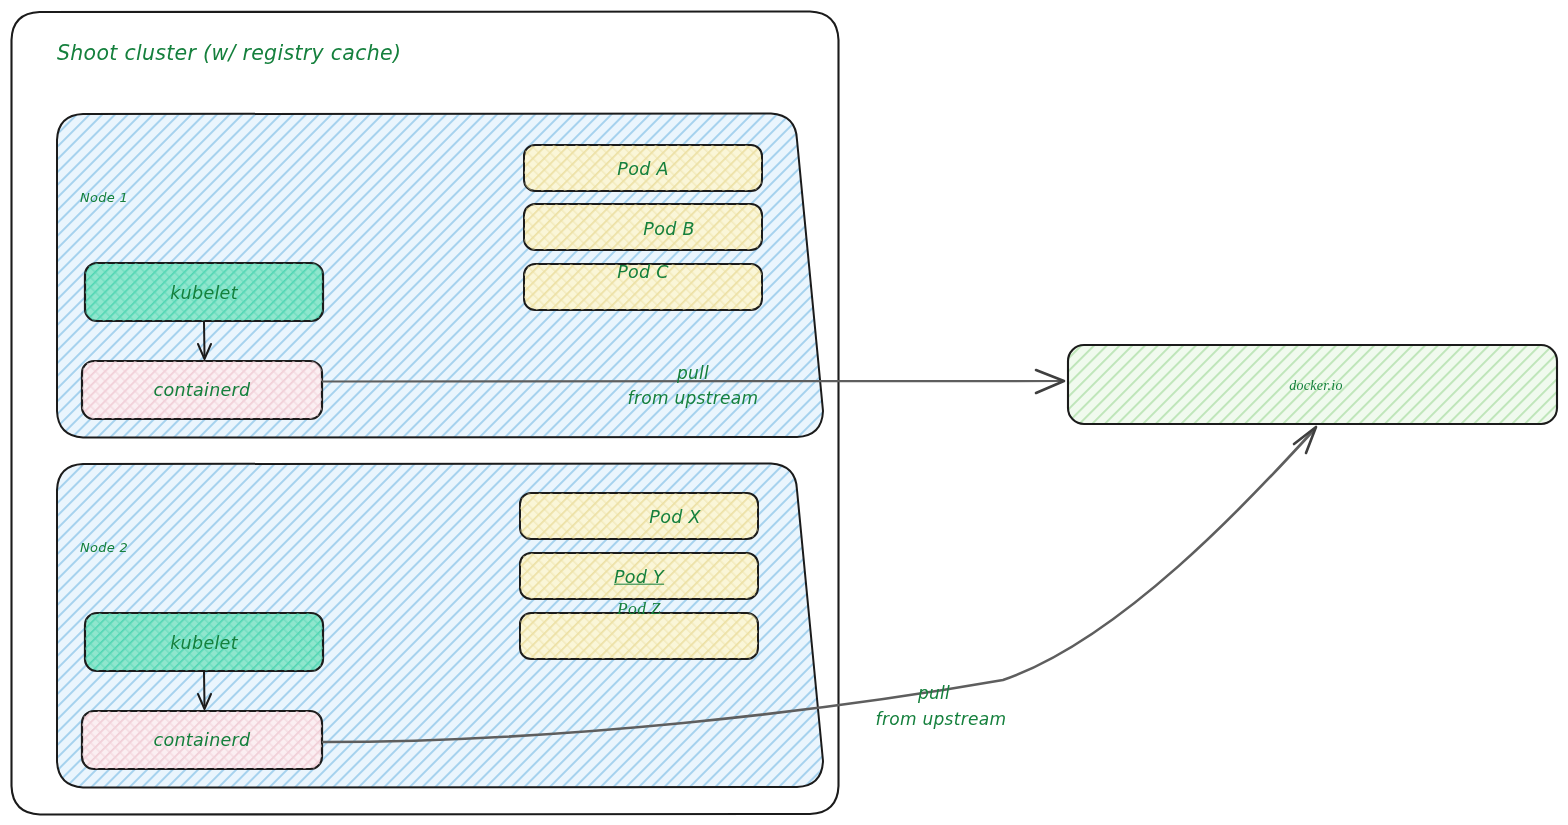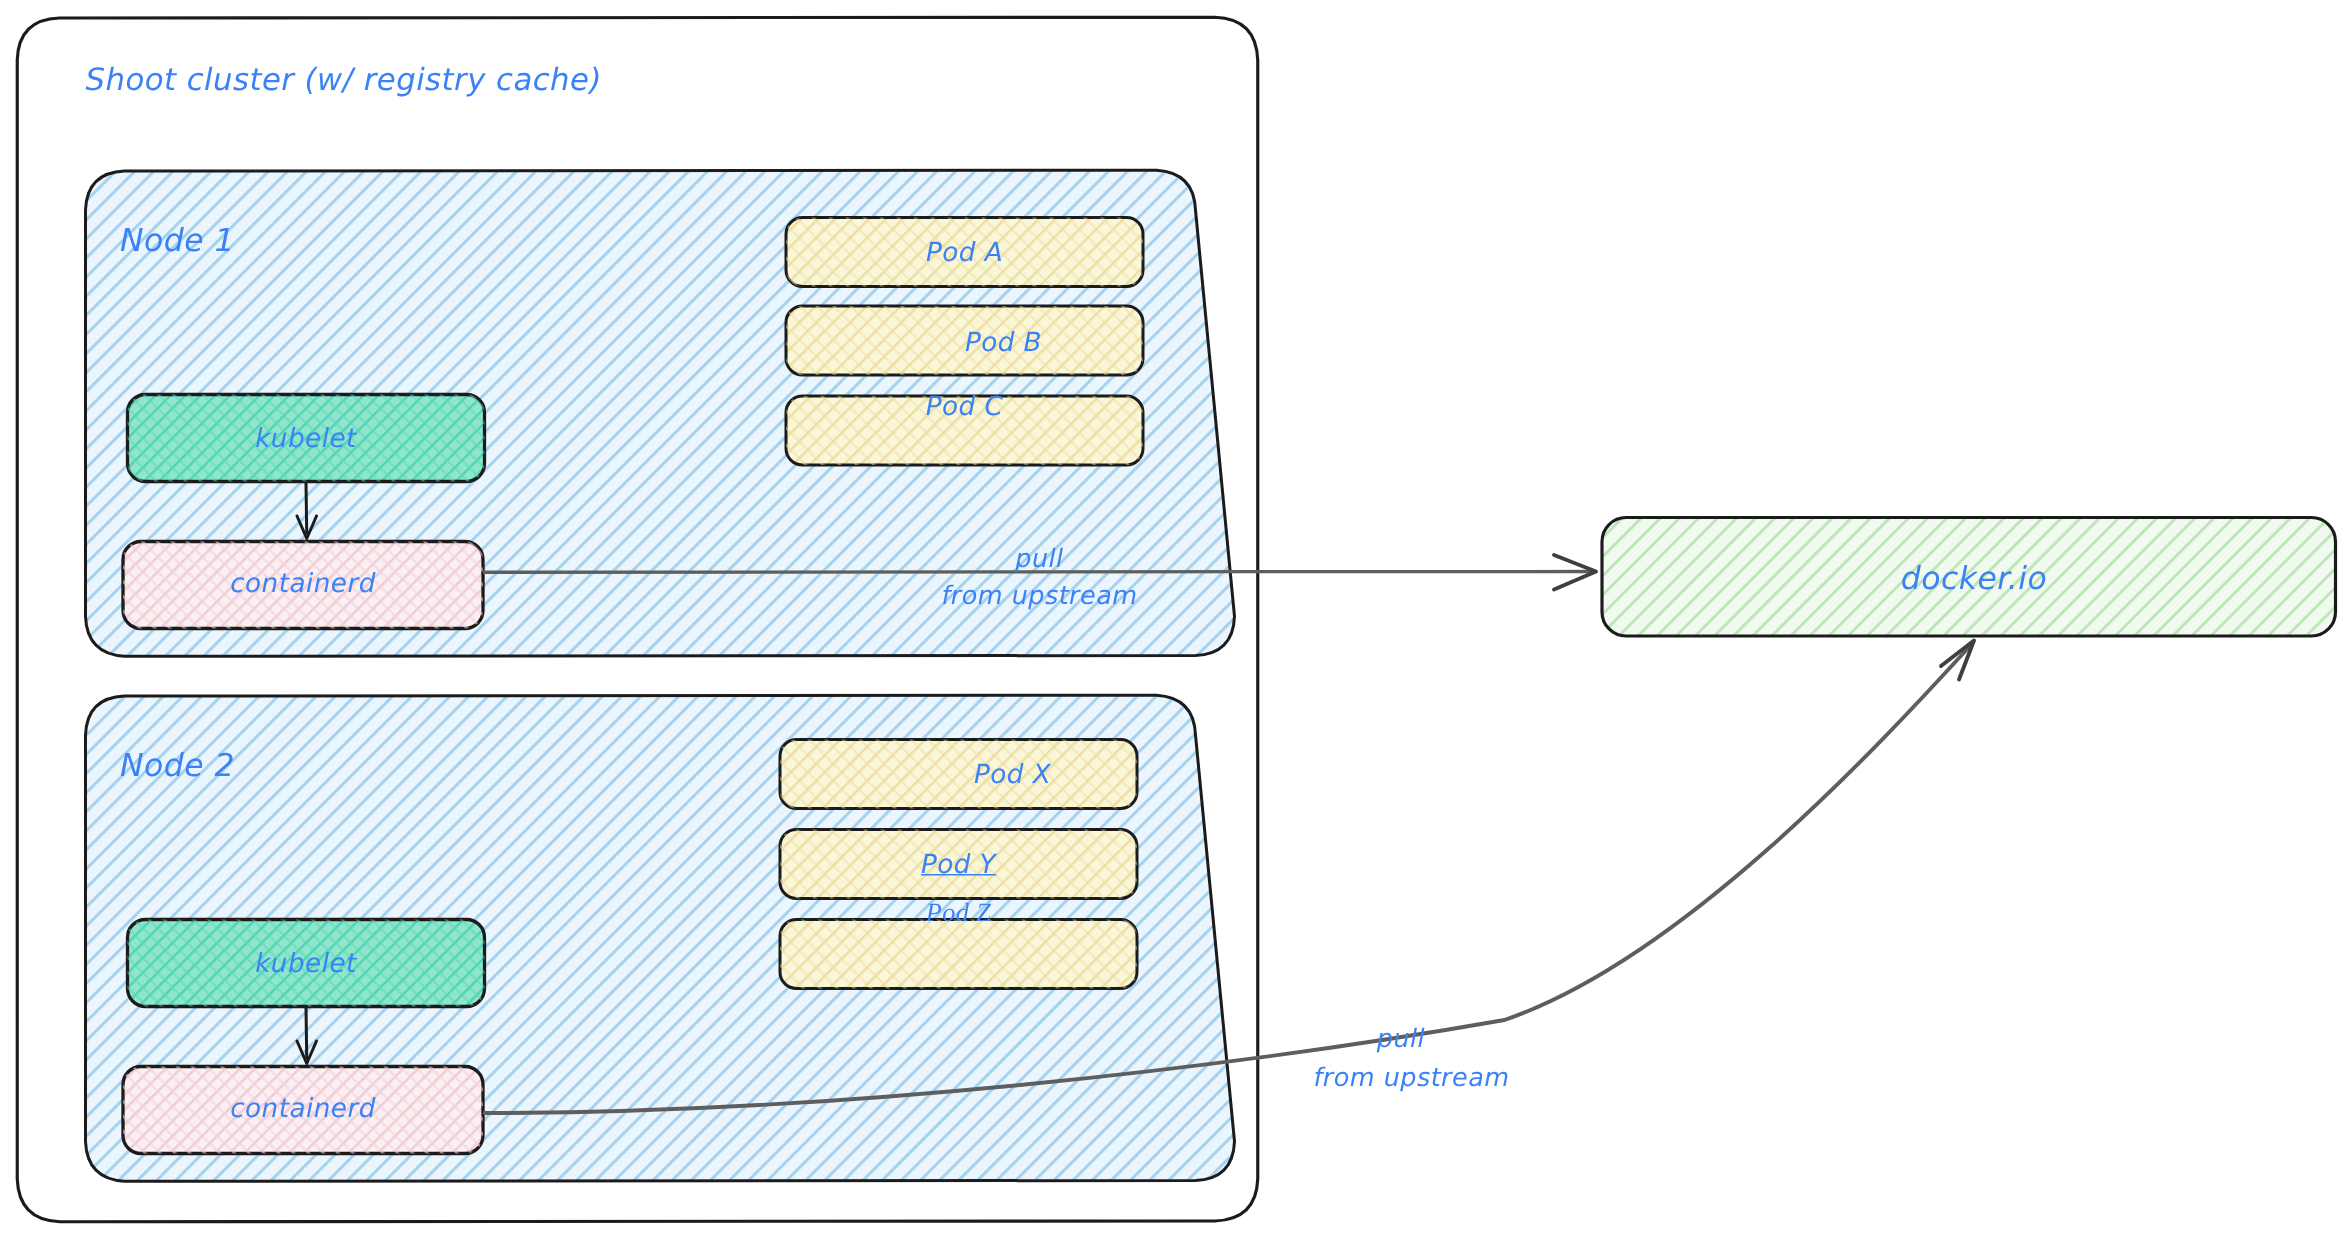--- a/index.html
+++ b/index.html
@@ -15,48 +15,50 @@
     overflow: hidden;
   }
   #canvas {
     position: absolute;
     left: 0; top: 0;
     width: 1568px;
     height: 825px;
   }
   .lbl {
     position: absolute;
-    color: #3b82f6;
+    color: #15803d;
     font-family: "DejaVu Sans", sans-serif;
     font-style: italic;
     font-weight: 400;
     white-space: pre;
     line-height: 1.18;
     letter-spacing: 0.3px;
     pointer-events: none;
   }
   .lbl-center {
     text-align: center;
     transform: translate(-50%, -50%);
   }
   .title-text {
     font-size: 20.5px;
   }
   .node-text {
-    font-size: 21px;
+    font-size: 13px;
+    margin-top: 42px;
   }
   .box-text {
     font-size: 17.5px;
   }
   .edge-text {
     font-size: 17px;
     text-align: center;
   }
   .docker-text {
-    font-size: 21px;
+    font-size: 14px;
+    font-family: Liberation Serif, serif;
   }
 </style>
 </head>
 <body>
 
 <svg id="canvas" viewBox="0 0 1568 825" xmlns="http://www.w3.org/2000/svg">
   <defs>
     <pattern id="hatch-blue" width="9" height="9" patternTransform="rotate(45)" patternUnits="userSpaceOnUse">
       <rect width="9" height="9" fill="#eaf5fd"></rect>
       <line x1="0" y1="0" x2="0" y2="9" stroke="#a6d2ee" stroke-width="4"></line>

